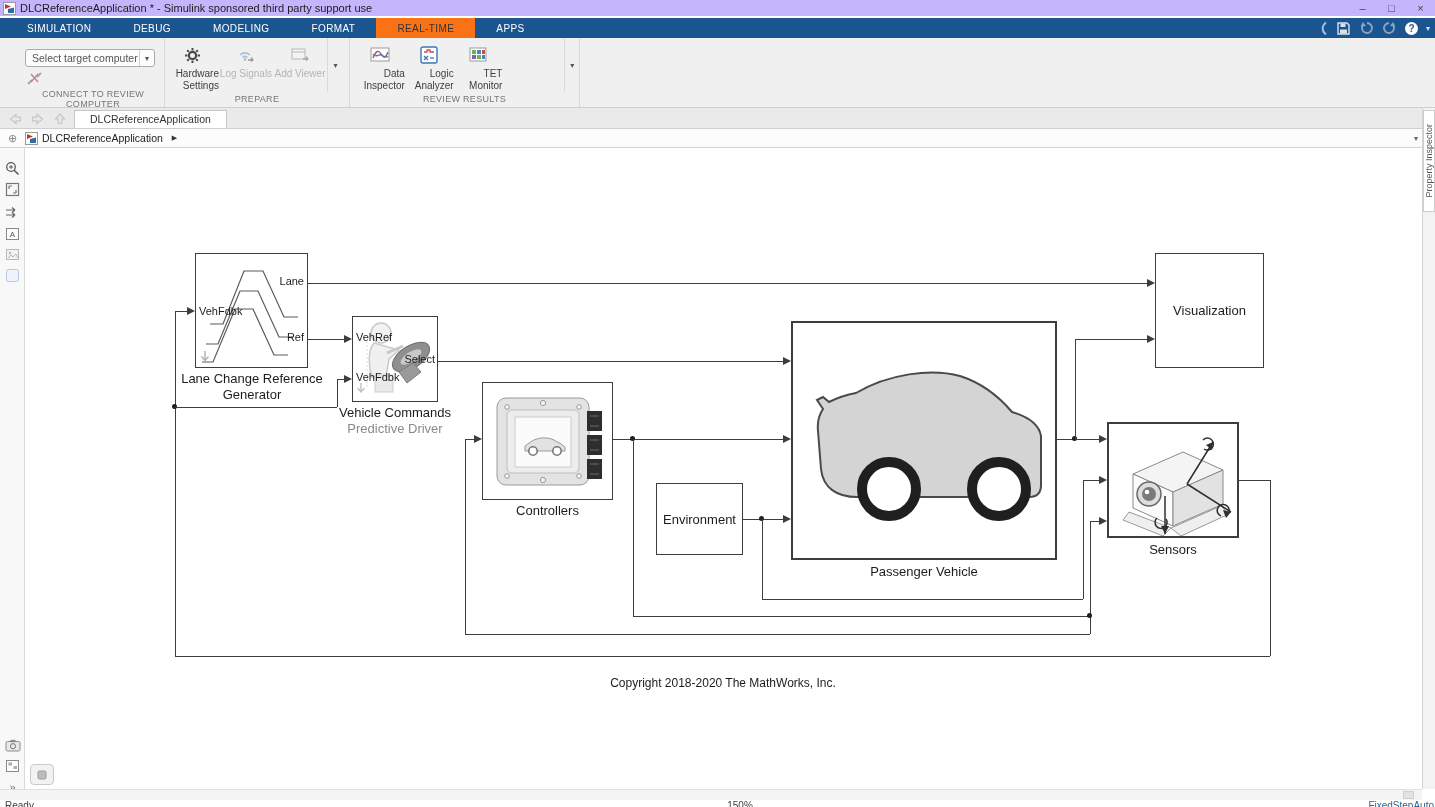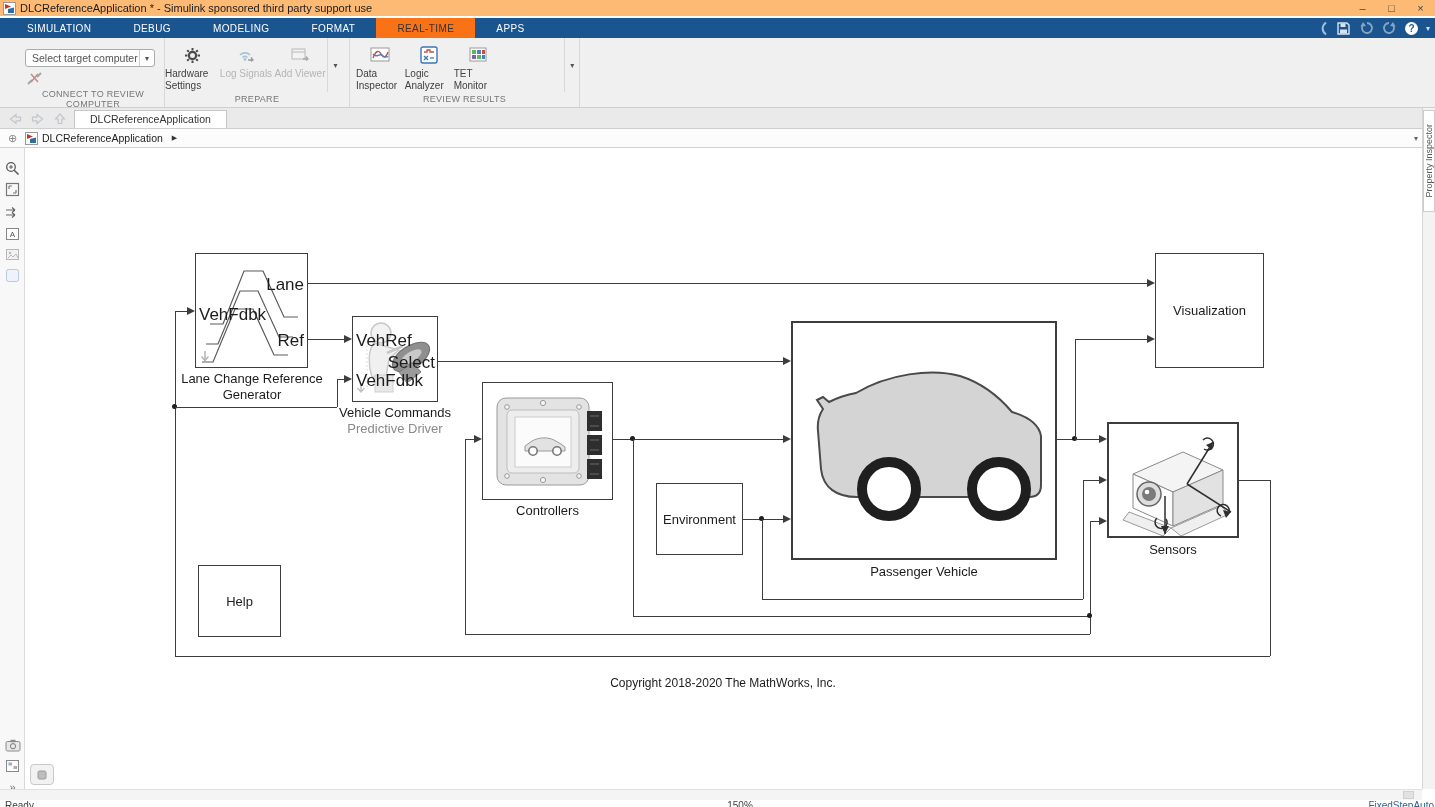--- a/index.html
+++ b/index.html
@@ -2,21 +2,21 @@
 <html><head>
 <meta charset="utf-8">
 <style>
   * { box-sizing:border-box; }
   html,body { margin:0; padding:0; }
   body { width:1435px; height:807px; overflow:hidden; position:relative;
          font-family:"Liberation Sans", sans-serif; background:#fff; color:#222; }
   .abs { position:absolute; }
 
   
-  .titlebar { position:absolute; top:0; left:0; right:0; height:16px; background:#fdba74;
+  .titlebar { position:absolute; top:0; left:0; right:0; height:16px; background:#c4b5fd;
               display:flex; align-items:center; padding-left:3px; font-size:11px; }
   .titlebar .ttl { margin-left:4px; color:#1c1c1c; }
   .win-controls { margin-left:auto; display:flex; height:18px; }
   .win-btn { width:29px; display:flex; align-items:center; justify-content:center;
              font-size:11px; color:#444; cursor:default; }
 
   
   .ribbon { position:absolute; top:18px; left:0; right:0; height:20px; background:#1a5590;
             display:flex; align-items:stretch; padding-left:6px; }
   .rtab { color:#fff; font-size:10px; padding:0 21px; display:flex; align-items:center;
@@ -28,21 +28,21 @@
   .qat-caret { color:#cfe0ef; font-size:8px; }
 
   
   .toolstrip { position:absolute; top:38px; left:0; right:0; height:70px; background:#f0f0f0;
                border-bottom:1px solid #cfcfcf; display:flex;padding-left:22px; }
   .ts-section { display:flex; flex-direction:column; border-right:1px solid #d9d9d9; }
   .ts-top { flex:1; display:flex; align-items:stretch; }
   .ts-label { height:15px; font-size:9px; color:#767676; text-align:center; letter-spacing:.3px;
               display:flex; align-items:center; justify-content:center; padding-bottom:2px; }
   .ts-btn { width:54px; display:flex; flex-direction:column; align-items:center; justify-content:flex-start;
-            font-size:10px; color:#404040; text-align:left; line-height:1.18; padding-top:6px; cursor:default; }
+            font-size:10px; color:#404040; text-align:right; line-height:1.18; padding-top:6px; cursor:default; }
   .ts-btn .ico { height:22px; display:flex; align-items:center; justify-content:center; margin-bottom:2px; }
   .ts-btn.disabled { color:#b5b5b5; }
   .ts-overflow { width:16px; border-left:1px solid #d9d9d9; display:flex; align-items:center;
                  justify-content:center; color:#555; font-size:8px; cursor:default; }
   .combo { width:130px; height:18px; border:1px solid #ababab; border-radius:3px; background:#fdfdfd;
            margin:11px 6px 0 3px; display:flex; align-items:center; font-size:10.5px; color:#555;
            padding-left:6px; cursor:default; }
   .combo .caret { margin-left:auto; border-left:1px solid #d0d0d0; align-self:stretch; display:flex;
                   align-items:center; padding:0 5px; font-size:8px; color:#555; }
   .run-tri { width:0; height:0; border-top:8px solid transparent; border-bottom:8px solid transparent;
@@ -77,21 +77,21 @@
   .pal-ico { position:absolute; left:4px; width:17px; height:17px; display:flex; align-items:center;
              justify-content:center; cursor:default; }
   .canvas { position:absolute; top:0; left:26px; right:0; bottom:0; background:#fff; overflow:hidden; }
 
   
   .blk { position:absolute; background:#fff; border:1px solid #3d3d3d; }
   .blk.thick { border-width:2px; }
   .blk-center { display:flex; align-items:center; justify-content:center; font-size:13px; color:#1c1c1c; }
   .blk-label { position:absolute; text-align:center; font-size:13px; color:#1c1c1c; line-height:1.25; }
   .blk-sublabel { color:#8a8a8a; }
-  .port { position:absolute; font-size:17px; color:#1c1c1c; white-space:nowrap; }
+  .port { position:absolute; font-size:11px; color:#1c1c1c; white-space:nowrap; }
   .port.r { text-align:right; }
 
   
   .wh { position:absolute; height:1px; background:#3d3d3d; }
   .wv { position:absolute; width:1px; background:#3d3d3d; }
   .ar { position:absolute; width:0; height:0; border:4px solid transparent; border-right:none;
         border-left:8px solid #3d3d3d; }
   .dot { position:absolute; width:5px; height:5px; border-radius:50%; background:#1f1f1f; }
 
   .annotation { position:absolute; text-align:center; font-size:12px; color:#1c1c1c; }
@@ -510,23 +510,20 @@
         </g>
         <g fill="#2e2e2e">
           <polygon points="104,18 97,21 103,26"></polygon>
           <polygon points="122,88 114,86 117,94"></polygon>
           <polygon points="56,110 52,102 60,102"></polygon>
         </g>
       </svg>
     </div>
     <div class="blk-label" style="left:1081px;top:394px;width:132px">Sensors</div>
 
-    <div class="blk blk-center" style="left:172px;top:417px;width:83px;height:72px">
-      <span>Help</span>
-    </div>
 
     <div class="annotation" style="left:537px;top:528px;width:320px">Copyright 2018-2020 The MathWorks, Inc.</div>
 
     <div class="explorer-btn">
       <svg width="12" height="12">
         <rect x="2" y="2" width="8" height="8" rx="1.5" fill="#bdbdbd" stroke="#9a9a9a"></rect>
       </svg>
     </div>
   </div>
 </div>

